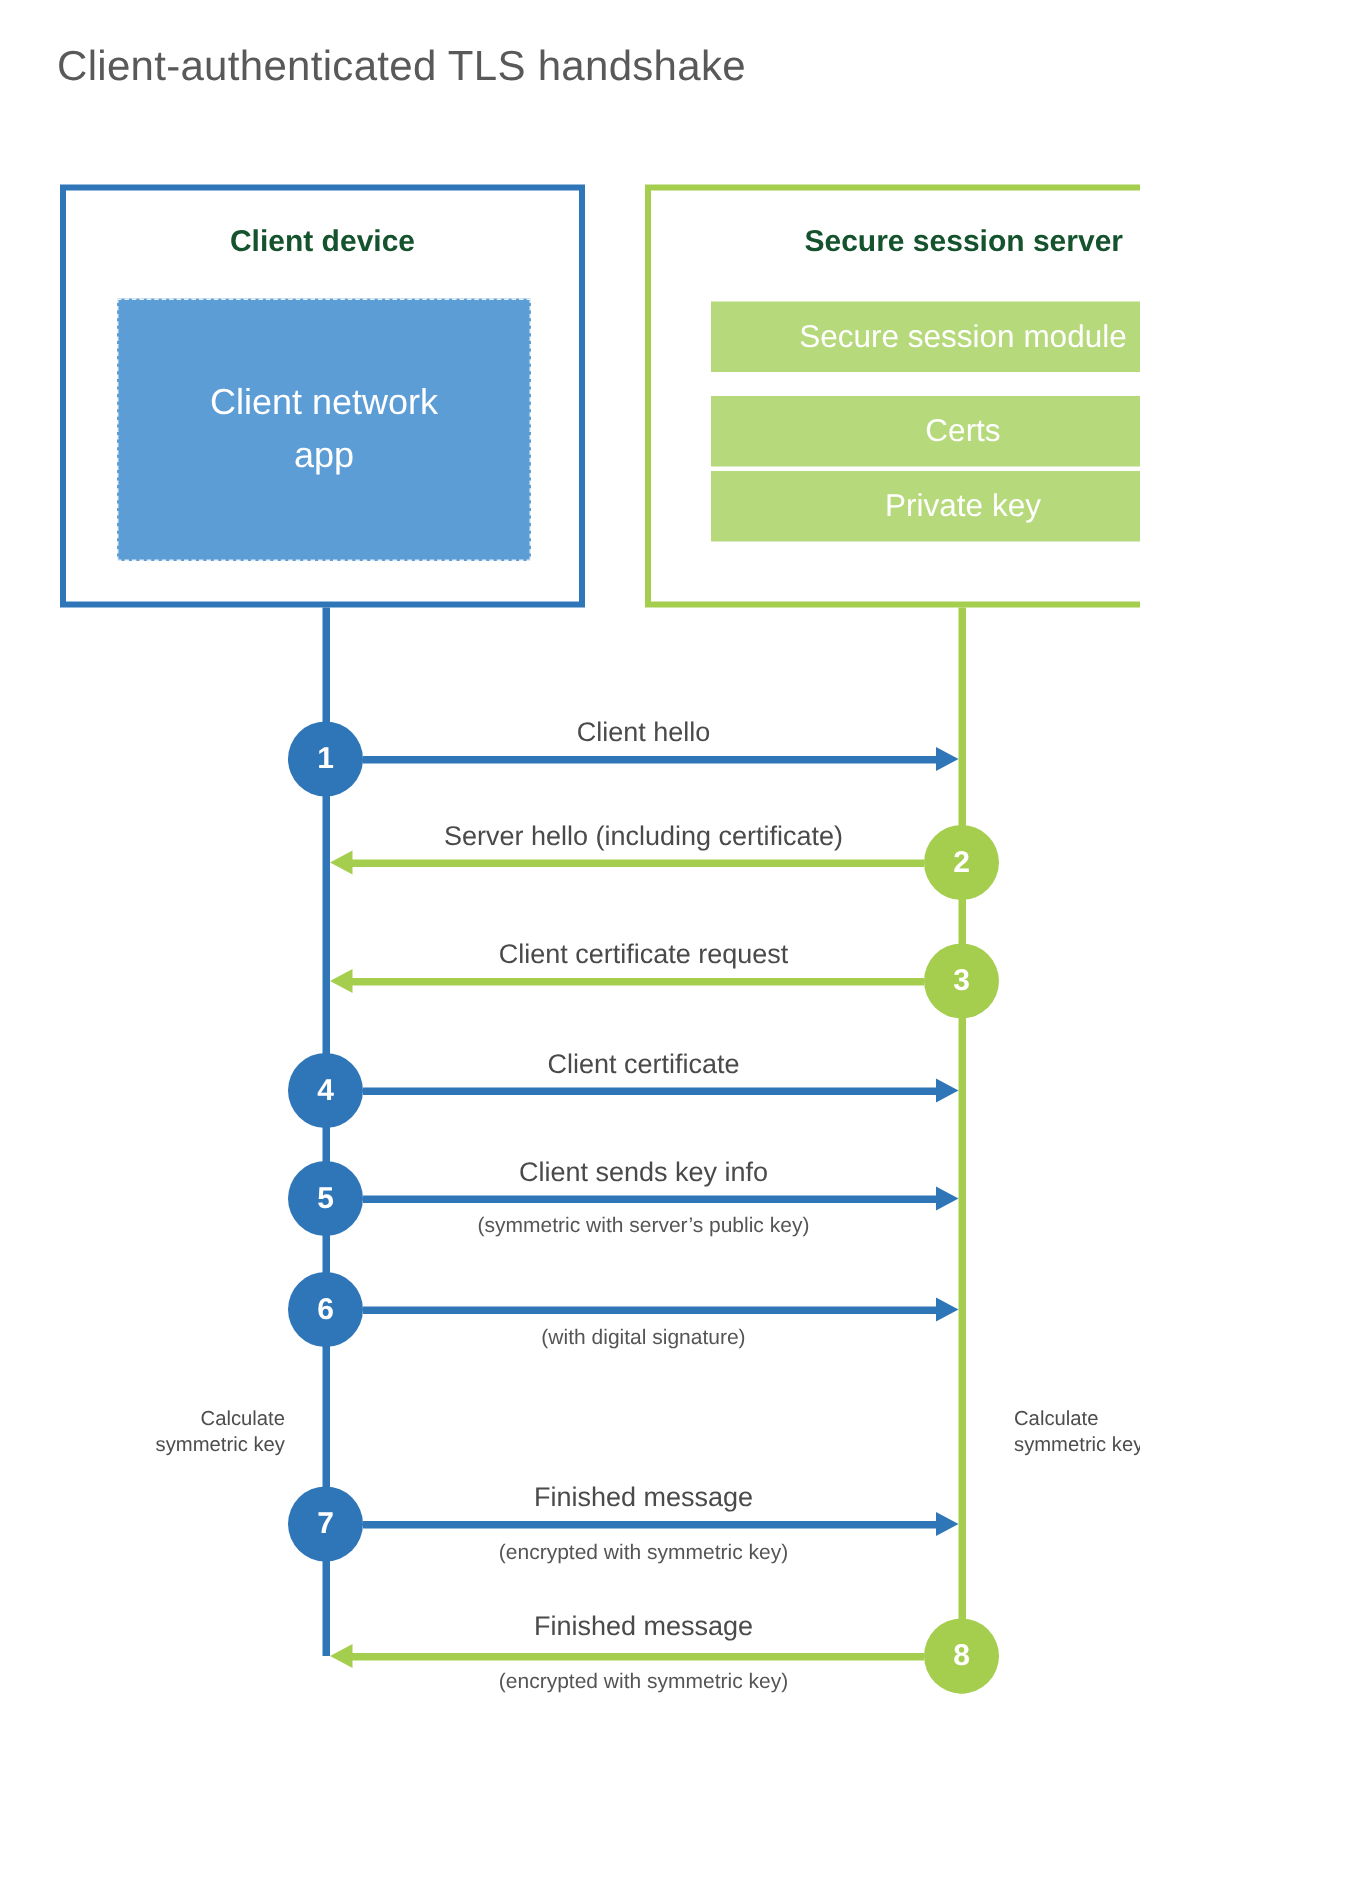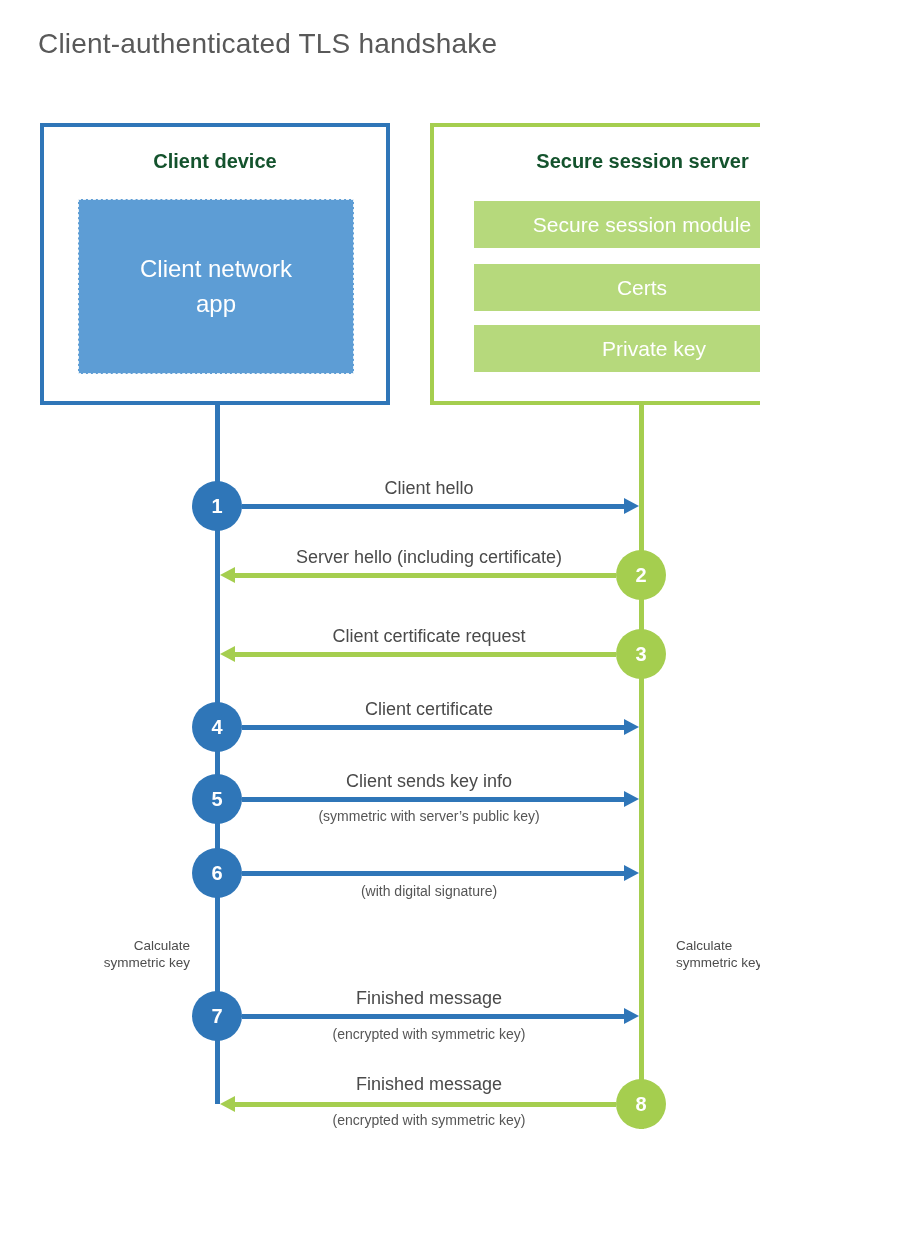--- a/index.html
+++ b/index.html
@@ -126,21 +126,21 @@
   </div>
   <div class="app-box">
     <span>Client network app</span>
   </div>
 
   <div class="actor-box server-box">
     <div class="actor-heading">Secure session server</div>
   </div>
   <div class="module-bar" style="top:201px;">Secure session module</div>
   <div class="module-bar" style="top:264px;">Certs</div>
-  <div class="module-bar" style="top:325px;padding-left:12px;">Private key</div>
+  <div class="module-bar" style="top:314px;">Private key</div>
 
   <div class="lifeline blue"></div>
   <div class="lifeline green"></div>
 
   <div class="circle blue" style="top:481px;">
     <span>1</span>
   </div>
   <div class="hline blue" style="top:504px;"></div>
   <div class="head right" style="top:498px;"></div>
   <div class="msg-label" style="top:478px;">Client hello</div>

